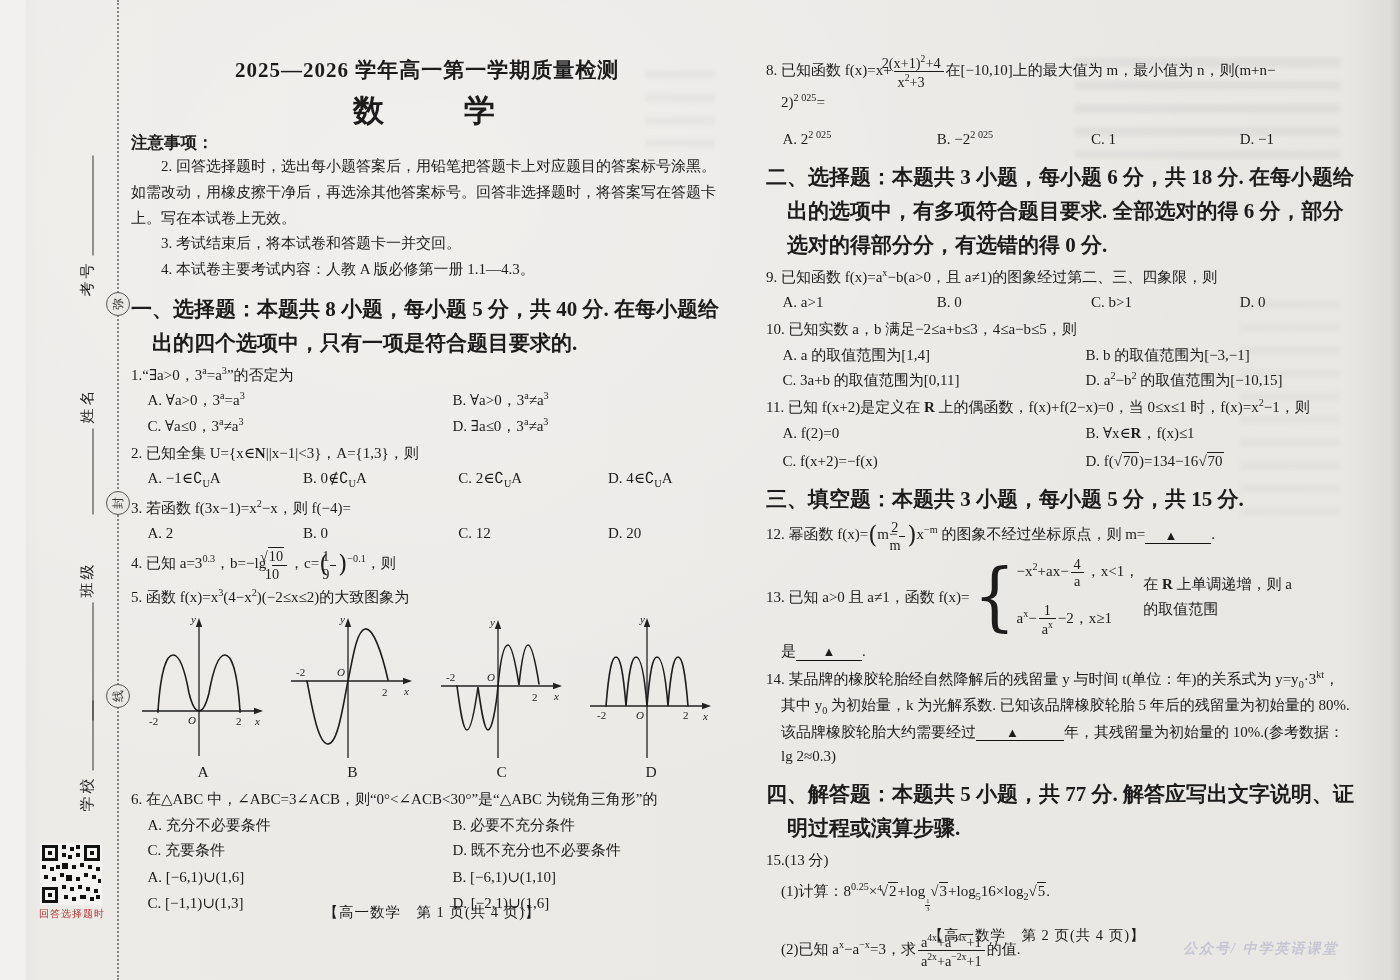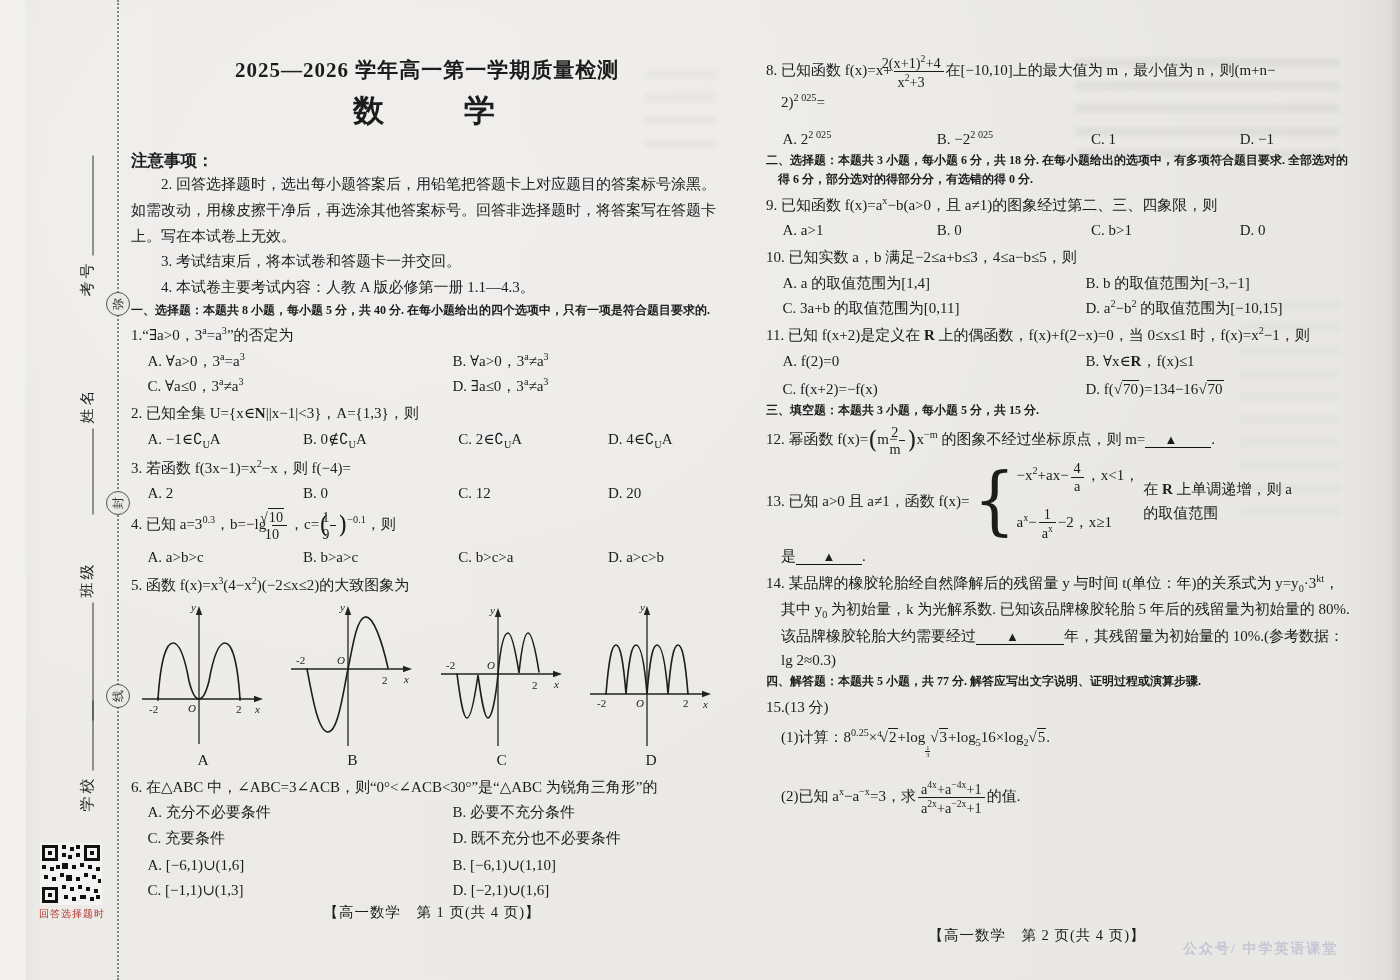--- a/index.html
+++ b/index.html
@@ -32,24 +32,24 @@
     transform:rotate(-90deg);
   }
 
   
   .colL{position:absolute;left:131px;top:56px;width:592px}
   .colR{position:absolute;left:766px;top:50px;width:588px}
 
   .t1{text-align:center;font-size:21px;font-weight:bold;letter-spacing:1px}
   .t2{text-align:center;font-size:31px;font-weight:bold;margin-top:6px;letter-spacing:6px}
 
-  .nh{font-size:16.5px;font-weight:bold;margin-top:18px}
+  .nh{font-size:16.5px;font-weight:bold;}
   .ni{font-size:15px;line-height:1.72;text-indent:2em}
 
-  .sh{font-weight:bold;font-size:12px;line-height:1.62;margin-top:0;padding-left:1em;text-indent:-1em}
+  .sh{font-weight:bold;font-size:21px;line-height:1.62;margin-top:9px;padding-left:1em;text-indent:-1em}
 
   .q{font-size:15px;line-height:1.62;margin-top:3px}
   .q .stem{padding-left:1em;text-indent:-1em}
   .opts{display:grid;padding-left:1.1em;row-gap:1px;margin-top:1px}
   .c4{grid-template-columns:27% 27% 26% 20%}
   .c2{grid-template-columns:53% 47%}
   .opt{white-space:nowrap}
 
   
   sup{font-size:.68em}
@@ -76,21 +76,21 @@
   .glabel{font-size:15.5px;margin-top:-2px}
   .axis{stroke:#222;stroke-width:1.3;fill:none}
   .curve{stroke:#1d1d1d;stroke-width:1.6;fill:none;stroke-linecap:round}
   .ah{fill:#222}
   .gt{font-size:11px;fill:#1c1c1c;font-family:"Liberation Serif",serif}
   .it{font-style:italic}
 
   .footer{position:absolute;font-size:14.5px;letter-spacing:1px}
   .f1{left:287px;top:903px;width:290px;text-align:center}
   .f2{left:892px;top:926px;width:290px;text-align:center}
-  .wm{position:absolute;left:1183px;top:940px;font-size:14px;font-weight:bold;
+  .wm{position:absolute;left:1183px;top:940px;font-size:14px;font-weight:bold;font-style:italic;
       color:#c6c5d4;letter-spacing:2px;filter:blur(.4px)}
 
   .qr{position:absolute;left:40px;top:843px}
   .qrcap{position:absolute;left:30px;top:907px;width:84px;text-align:center;font-size:10px;color:#b4342e;letter-spacing:1px}
 
   .smudge{position:absolute;opacity:.5;filter:blur(2px);
     background:repeating-linear-gradient(180deg, rgba(140,140,140,.22) 0 9px, rgba(0,0,0,0) 9px 23px)}
 </style>
 </head>
 <body>
@@ -222,26 +222,20 @@
   </div>
 
   <div class="q">
     <div class="stem">4. 已知 a=3<sup>0.3</sup>，b=−lg <span class="fr">
           <span class="n"><span class="sq">√<span class="ov">10</span></span></span>
           <span class="d">10</span>
         </span>，c=<span class="bp">(</span><span class="fr">
           <span class="n">1</span>
           <span class="d">9</span>
         </span><span class="bp">)</span><sup>−0.1</sup>，则</div>
-    <div class="opts c4" style="margin-top:3px">
-      <span class="opt">A. a&gt;b&gt;c</span>
-      <span class="opt">B. b&gt;a&gt;c</span>
-      <span class="opt">C. b&gt;c&gt;a</span>
-      <span class="opt">D. a&gt;c&gt;b</span>
-    </div>
   </div>
 
   <div class="q">
     <div class="stem">5. 函数 f(x)=x<sup>3</sup>(4−x<sup>2</sup>)(−2≤x≤2)的大致图象为</div>
     <div class="graphs">
 
       <div class="g">
         <svg width="134" height="150" viewBox="0 0 134 150">
           <line class="axis" x1="6" y1="100" x2="122" y2="100"></line>
             <polygon class="ah" points="127,100 118,96.8 118,103.2"></polygon>

